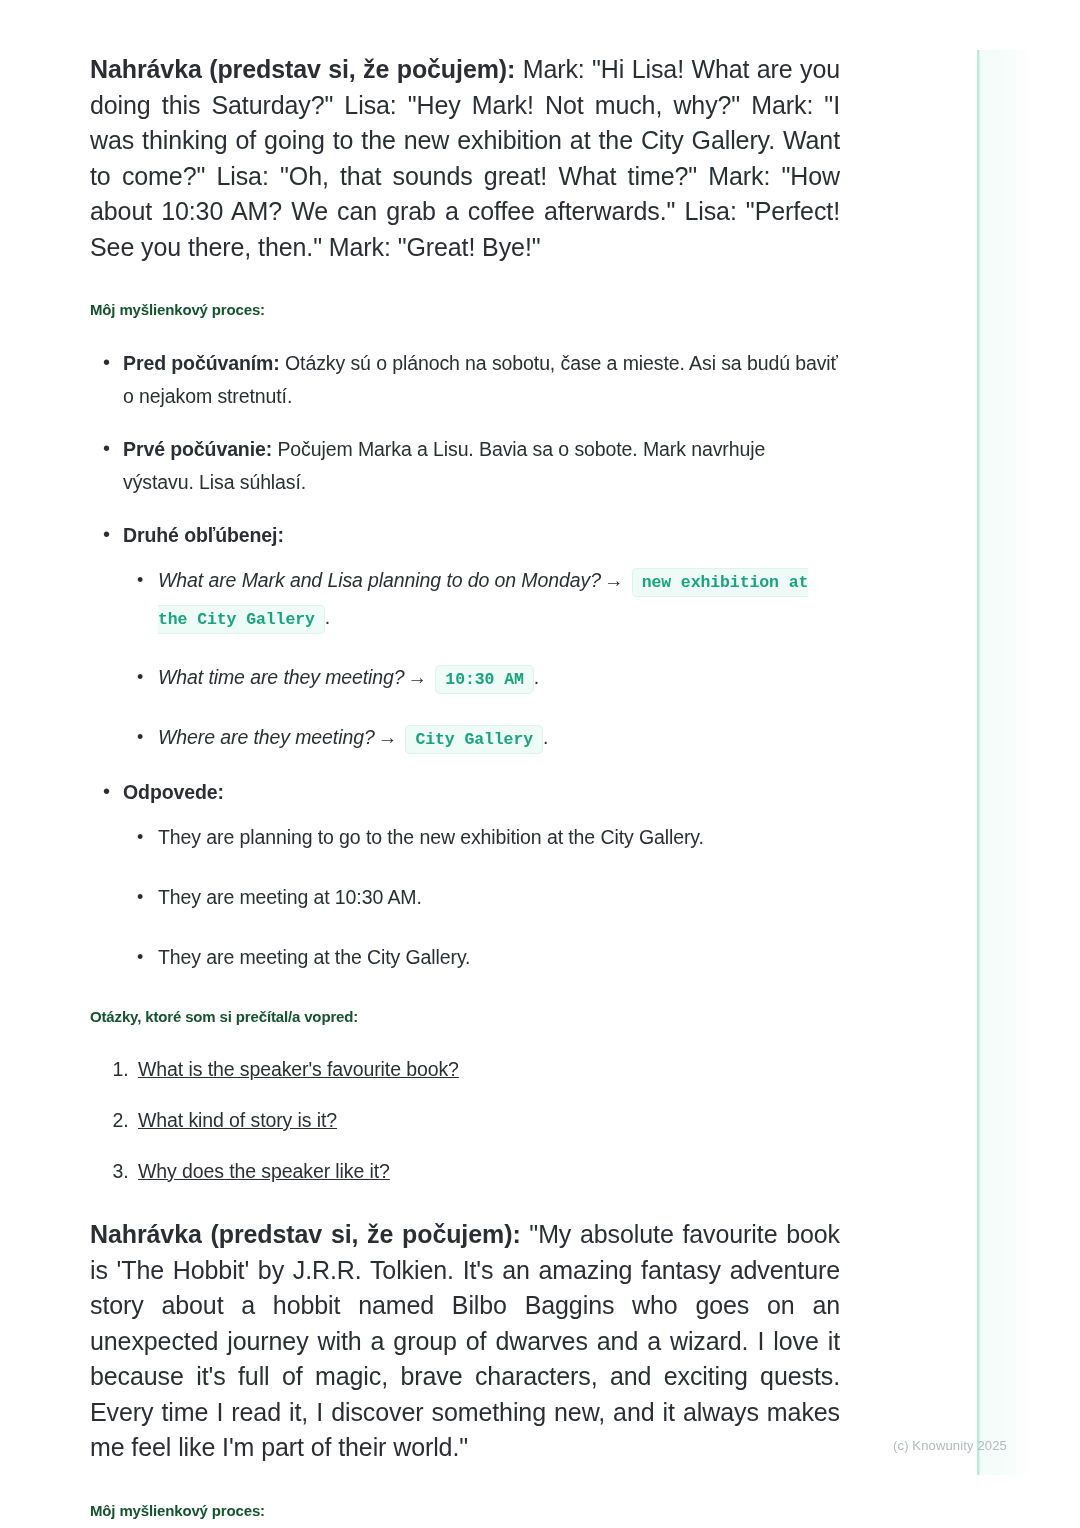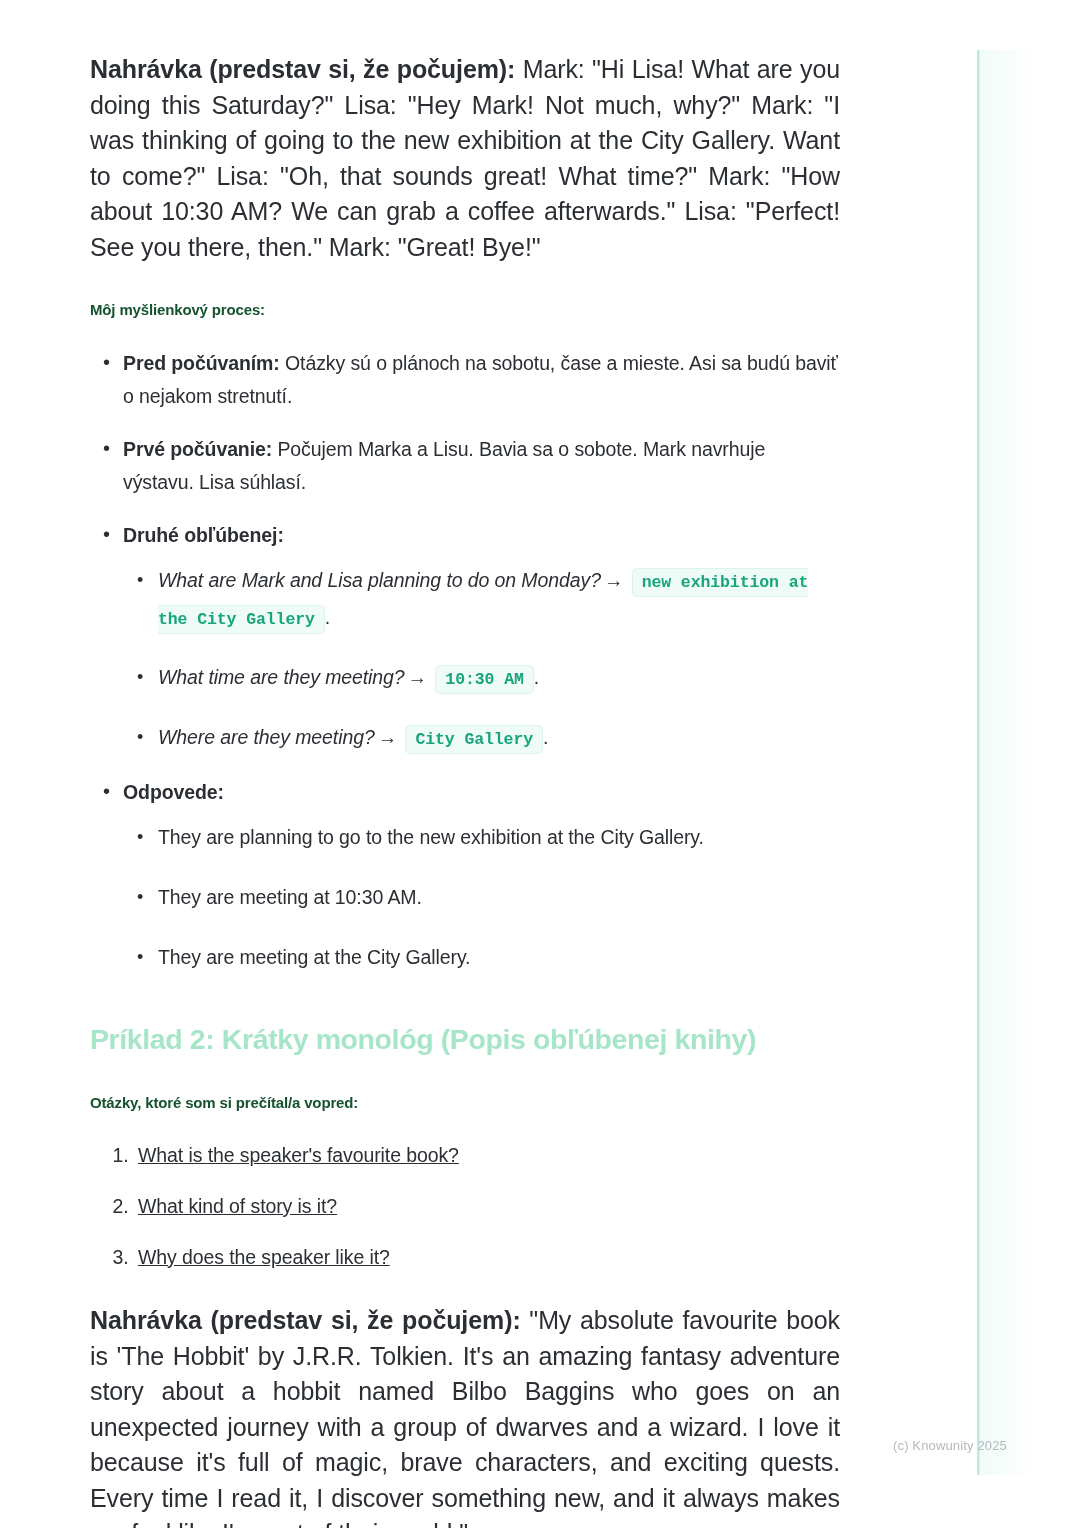--- a/index.html
+++ b/index.html
@@ -174,21 +174,20 @@
     <li>
       <span class="term">Odpovede:</span>
       <ul class="lvl2">
         <li>They are planning to go to the new exhibition at the City Gallery.</li>
         <li>They are meeting at 10:30 AM.</li>
         <li>They are meeting at the City Gallery.</li>
       </ul>
     </li>
   </ul>
 
-  <h2 class="section-title">Príklad 2: Krátky monológ (Popis obľúbenej knihy)</h2>
 
   <h4 class="sub">Otázky, ktoré som si prečítal/a vopred:</h4>
 
   <ol class="numlist">
     <li>What is the speaker's favourite book?</li>
     <li>What kind of story is it?</li>
     <li>Why does the speaker like it?</li>
   </ol>
 
   <p class="para"><span class="lead">Nahrávka (predstav si, že počujem):</span> <span>"My absolute favourite book is 'The Hobbit' by J.R.R. Tolkien. It's an amazing fantasy adventure story about a hobbit named Bilbo Baggins who goes on an unexpected journey with a group of dwarves and a wizard. I love it because it's full of magic, brave characters, and exciting quests. Every time I read it, I discover something new, and it always makes me feel like I'm part of their world."</span></p>

